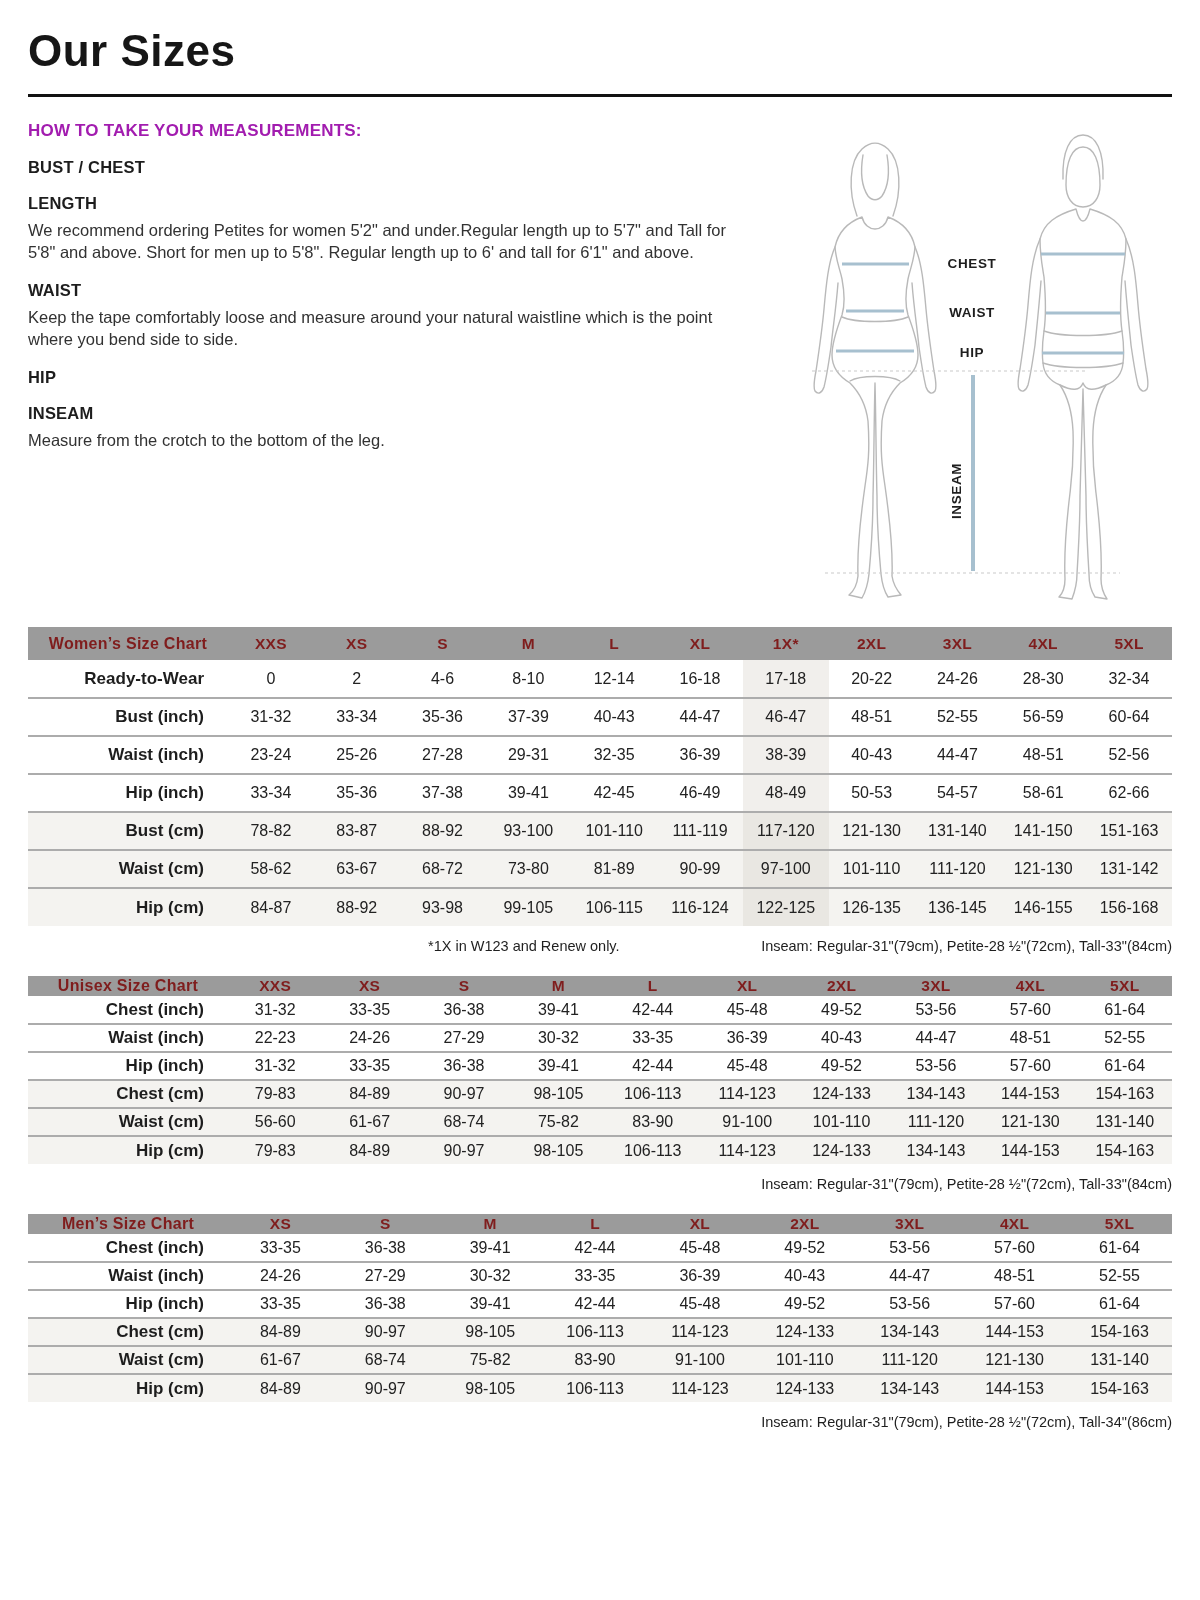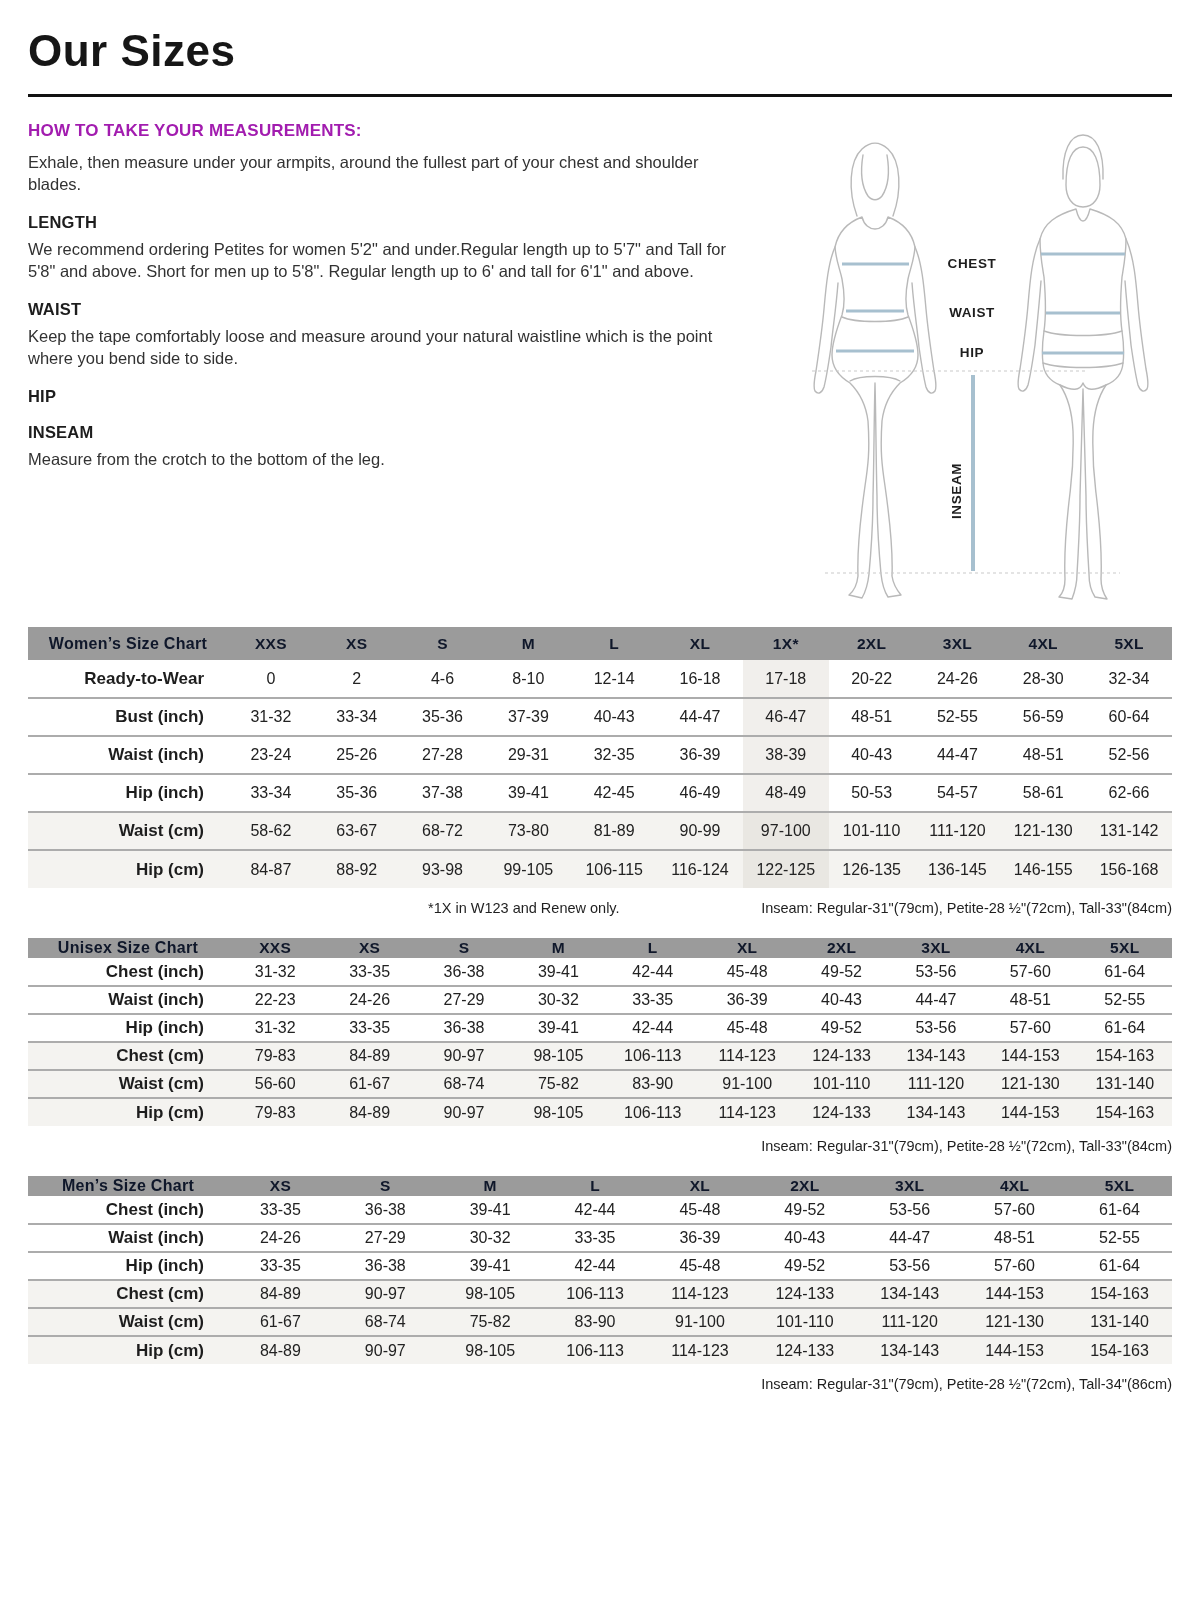--- a/index.html
+++ b/index.html
@@ -11,21 +11,21 @@
   .instructions{width:725px;flex:0 0 auto;}
   .instructions-heading{font-size:17px;font-weight:700;color:#a21caf;margin:0 0 10px 0;letter-spacing:.2px;}
   .inst-section h3{font-size:16.5px;font-weight:700;color:#1d1d1d;margin:17px 0 6px 0;letter-spacing:.2px;}
   .inst-section p{font-size:16.5px;line-height:1.36;margin:0;color:#323232;max-width:718px;}
   .figure{margin-left:auto;width:392px;flex:0 0 auto;}
   .fig-label{font-size:13.5px;font-weight:700;letter-spacing:.6px;fill:#1e1e1e;}
   
   .chart-block{margin-top:4px;}
   table.chart{width:1144px;border-collapse:collapse;table-layout:fixed;}
   table.chart th,table.chart td{padding:0;text-align:center;}
-  table.chart thead th{background:#9b9b9b;color:#0f172a;font-weight:700;font-size:15.5px;height:33px;letter-spacing:.3px;}
+  table.chart thead th{background:#9b9b9b;color:#7f1d1d;font-weight:700;font-size:15.5px;height:33px;letter-spacing:.3px;}
   table.chart thead th.chart-title{font-size:16px;}
   .unisex table.chart thead th,.mens table.chart thead th{height:20px;}
   table.chart tbody tr{height:38px;border-top:2px solid #acacac;}
   .unisex table.chart tbody tr,.mens table.chart tbody tr{height:28px;}
   table.chart tbody tr:first-child{border-top:none;}
   table.chart td{font-size:16px;color:#222;}
   table.chart td.row-label{font-weight:700;text-align:right;padding-right:24px;font-size:17px;color:#1d1d1d;}
   tr.shaded{background:#f4f3f0;}
   td.hl{background:#f1efec;}
   tr.shaded td.hl{background:#e9e7e2;}
@@ -39,21 +39,21 @@
 <div class="page">
 
   <h1 class="page-title">Our Sizes</h1>
   <hr class="title-rule">
 
   <div class="top">
     <div class="instructions">
       <h2 class="instructions-heading">HOW TO TAKE YOUR MEASUREMENTS:</h2>
       <div>
           <div class="inst-section">
-            <p>Exhale, then measure under your armpits, around the fullest part of your chest and shoulder blades.</p>
+            <h3>BUST / CHEST</h3>
           </div>
           <div class="inst-section">
             <h3>LENGTH</h3>
             <p>We recommend ordering Petites for women 5'2" and under.Regular length up to 5'7" and Tall for 5'8" and above. Short for men up to 5'8". Regular length up to 6' and tall for 6'1" and above.</p>
           </div>
           <div class="inst-section">
             <h3>WAIST</h3>
             <p>Keep the tape comfortably loose and measure around your natural waistline which is the point where you bend side to side.</p>
           </div>
           <div class="inst-section">
@@ -202,20 +202,34 @@
               <td>39-41</td>
               <td>42-45</td>
               <td>46-49</td>
               <td class="hl">48-49</td>
               <td>50-53</td>
               <td>54-57</td>
               <td>58-61</td>
               <td>62-66</td>
             </tr>
             <tr class="shaded">
+              <td class="row-label">Bust (cm)</td>
+              <td>78-82</td>
+              <td>83-87</td>
+              <td>88-92</td>
+              <td>93-100</td>
+              <td>101-110</td>
+              <td>111-119</td>
+              <td class="hl">117-120</td>
+              <td>121-130</td>
+              <td>131-140</td>
+              <td>141-150</td>
+              <td>151-163</td>
+            </tr>
+            <tr class="shaded">
               <td class="row-label">Waist (cm)</td>
               <td>58-62</td>
               <td>63-67</td>
               <td>68-72</td>
               <td>73-80</td>
               <td>81-89</td>
               <td>90-99</td>
               <td class="hl">97-100</td>
               <td>101-110</td>
               <td>111-120</td>

